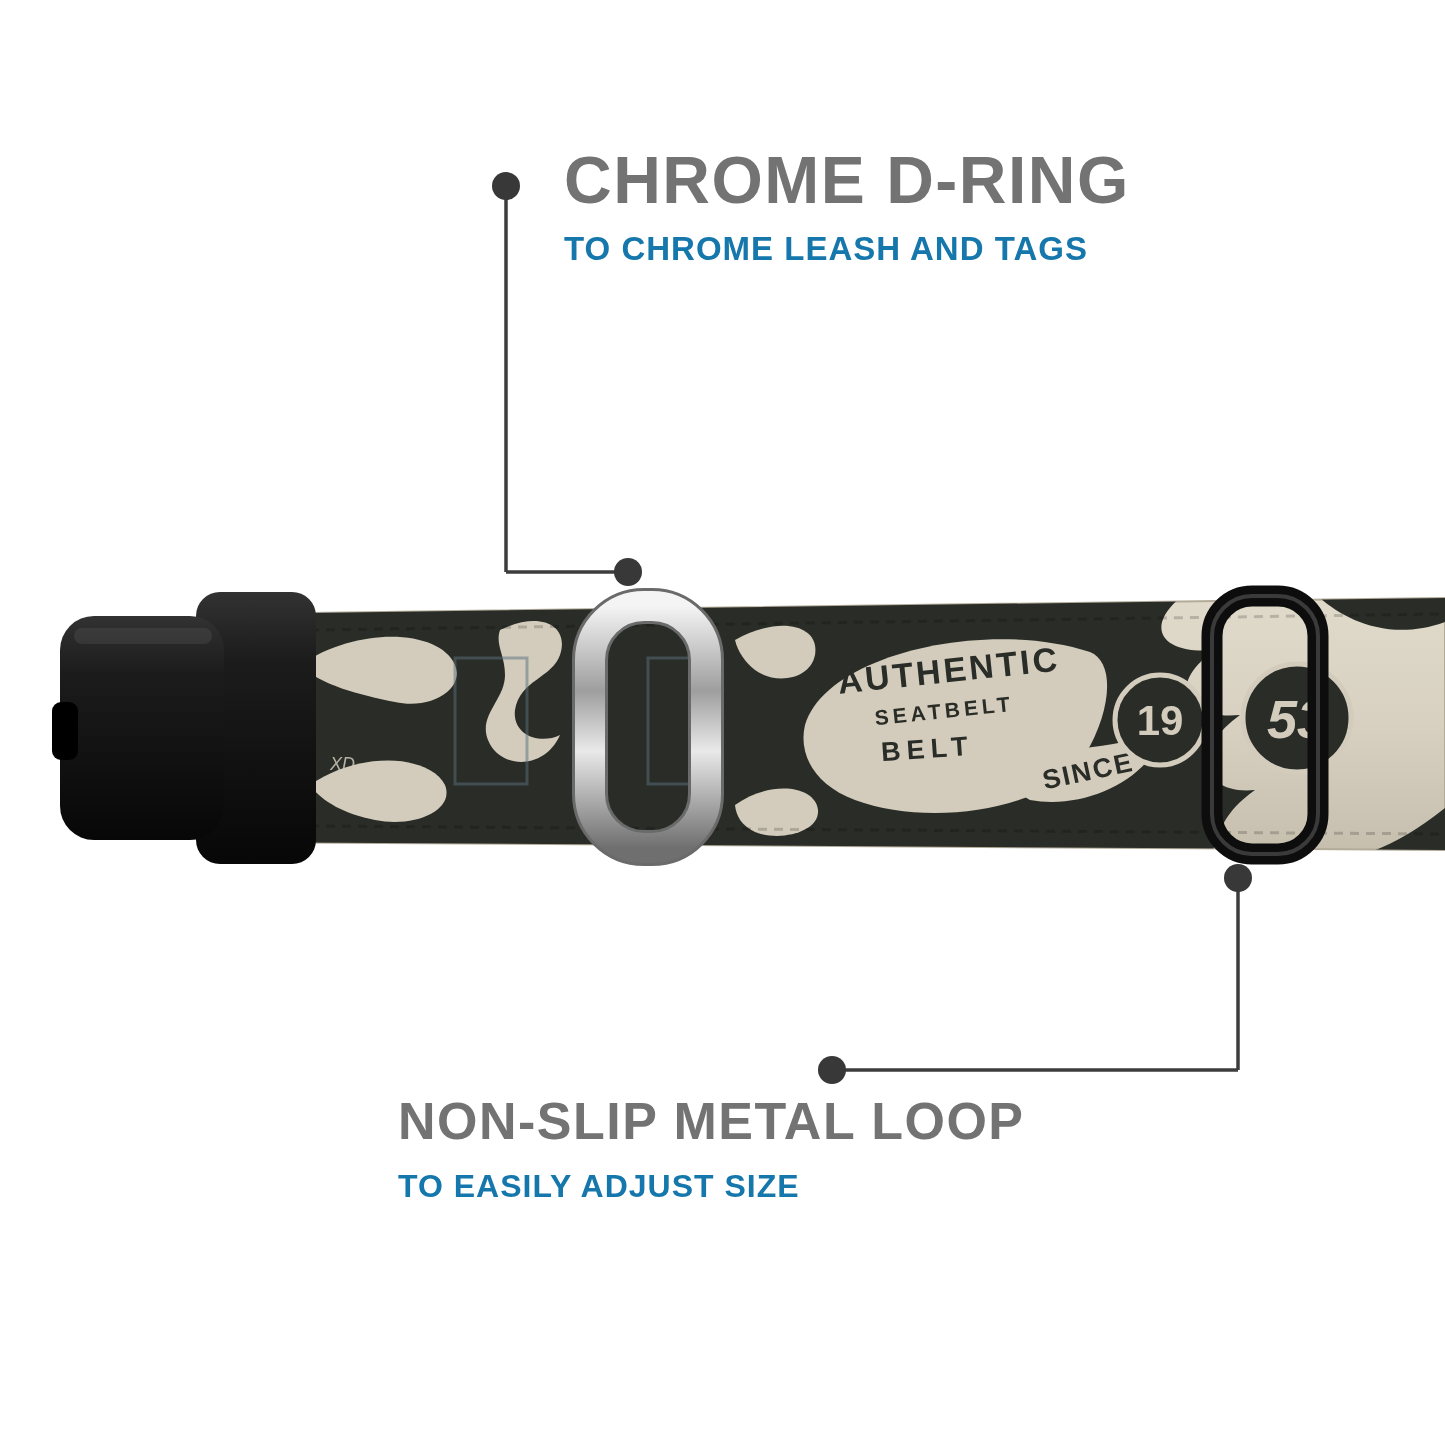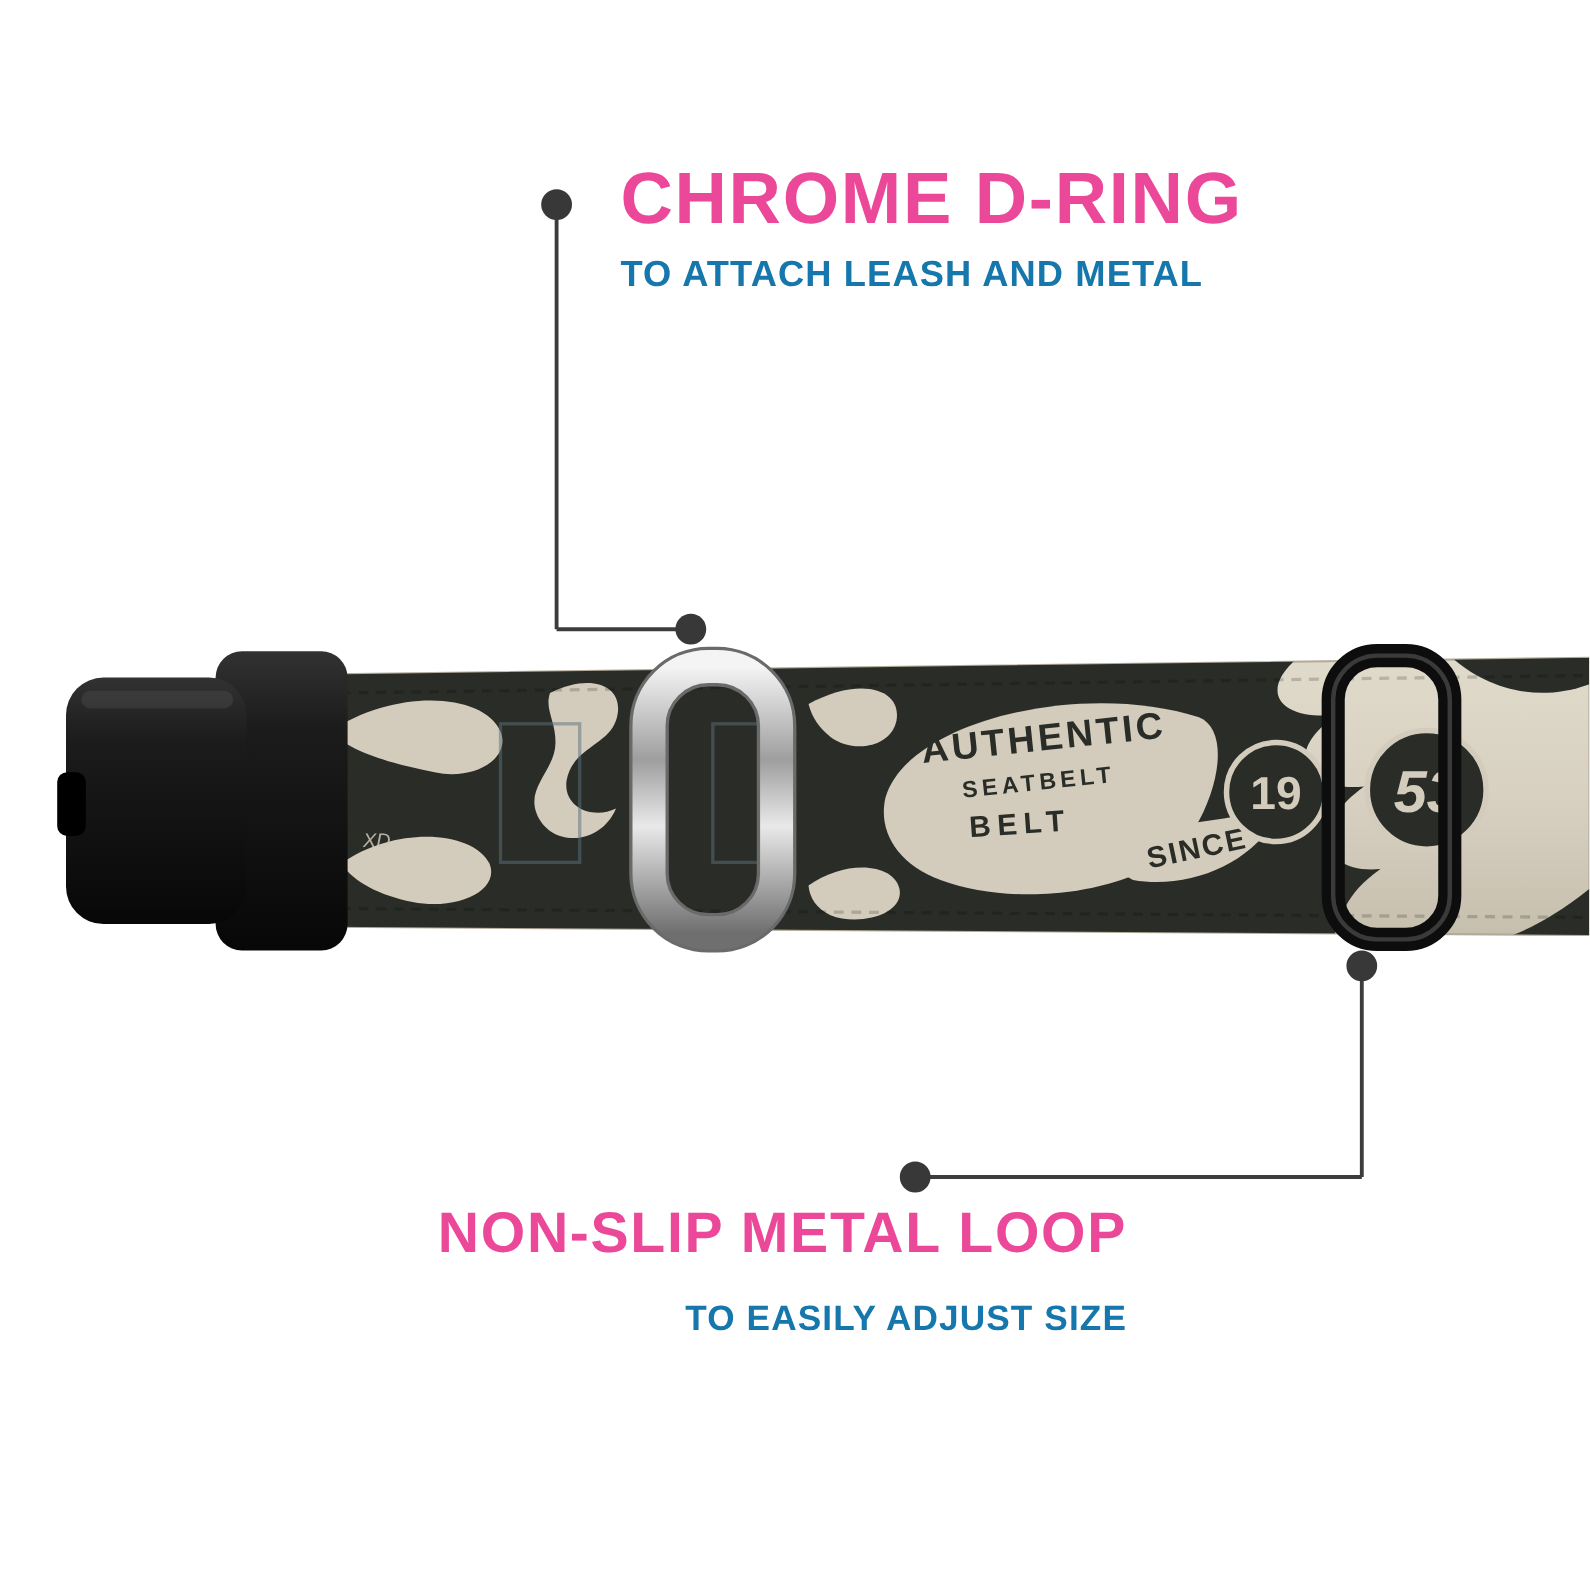--- a/index.html
+++ b/index.html
@@ -1,27 +1,27 @@
 <!DOCTYPE html>
 <html><head>
 <meta charset="utf-8">
 <style>
   html,body{margin:0;padding:0;background:#ffffff;}
   body{width:1445px;height:1445px;position:relative;overflow:hidden;
        font-family:"Liberation Sans", sans-serif;}
   .stage{position:absolute;inset:0;width:1445px;height:1445px;}
   .callout{position:absolute;}
-  .callout .title{font-weight:bold;color:#ec4899;letter-spacing:1.5px;line-height:1.05;}
+  .callout .title{font-weight:bold;color:#737373;letter-spacing:1.5px;line-height:1.05;}
   .callout .subtitle{font-weight:bold;color:#1577ab;letter-spacing:1px;line-height:1.1;}
   #callout-top{left:564px;top:146px;}
   #callout-top .title{font-size:66px;}
   #callout-top .subtitle{font-size:33px;margin-top:16px;}
   #callout-bottom{left:398px;top:1094px;}
   #callout-bottom .title{font-size:52px;}
-  #callout-bottom .subtitle{font-size:32px;margin-top:32px;text-align:right;}
+  #callout-bottom .subtitle{font-size:32px;margin-top:20px;}
   svg{position:absolute;left:0;display:block;}
   #connector-layer{top:0;}
   #collar-layer{top:570px;}
   text{font-family:"Liberation Sans", sans-serif;}
 </style>
 </head>
 <body>
 
 <div class="stage">
 
@@ -120,21 +120,21 @@
     <g fill="#383838">
       <circle cx="506" cy="186" r="14"></circle>
       <circle cx="628" cy="572" r="14"></circle>
       <circle cx="1238" cy="878" r="14"></circle>
       <circle cx="832" cy="1070" r="14"></circle>
     </g>
   </svg>
 
   <div class="callout" id="callout-top">
     <div class="title">CHROME D-RING</div>
-    <div class="subtitle">TO ATTACH LEASH AND METAL</div>
+    <div class="subtitle">TO CHROME LEASH AND TAGS</div>
   </div>
 
   <div class="callout" id="callout-bottom">
     <div class="title">NON-SLIP METAL LOOP</div>
     <div class="subtitle">TO EASILY ADJUST SIZE</div>
   </div>
 
 </div>
 
 </body></html>

